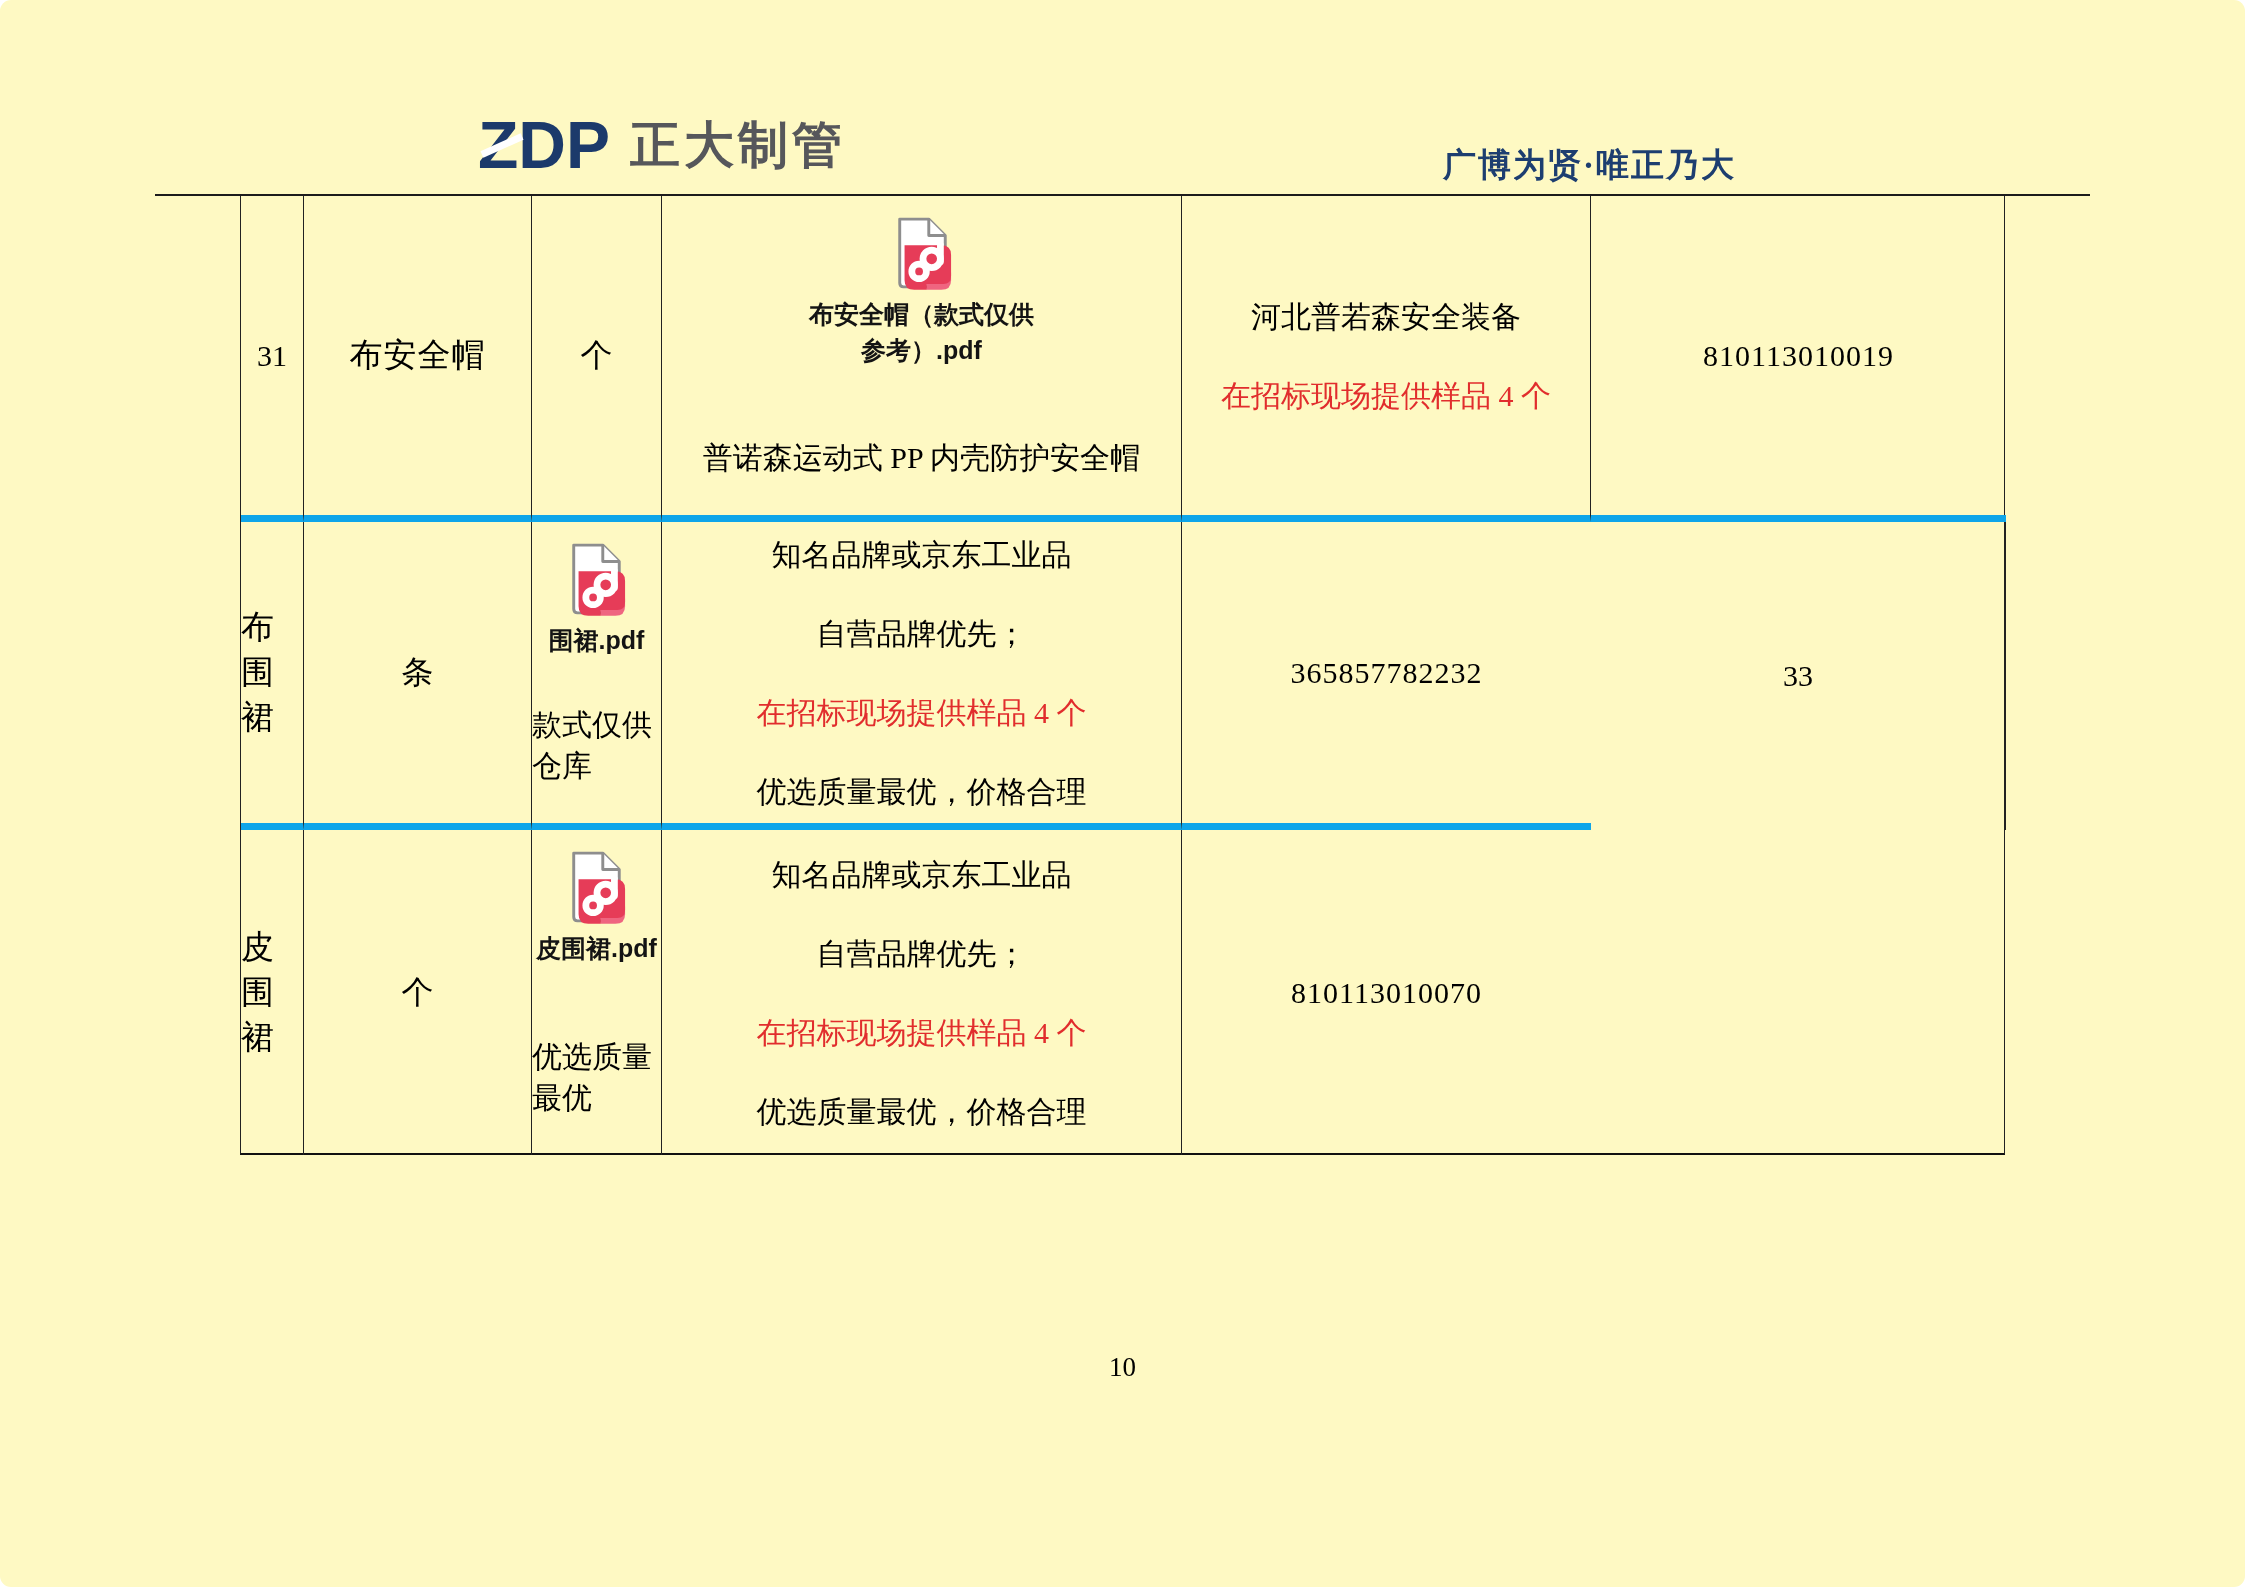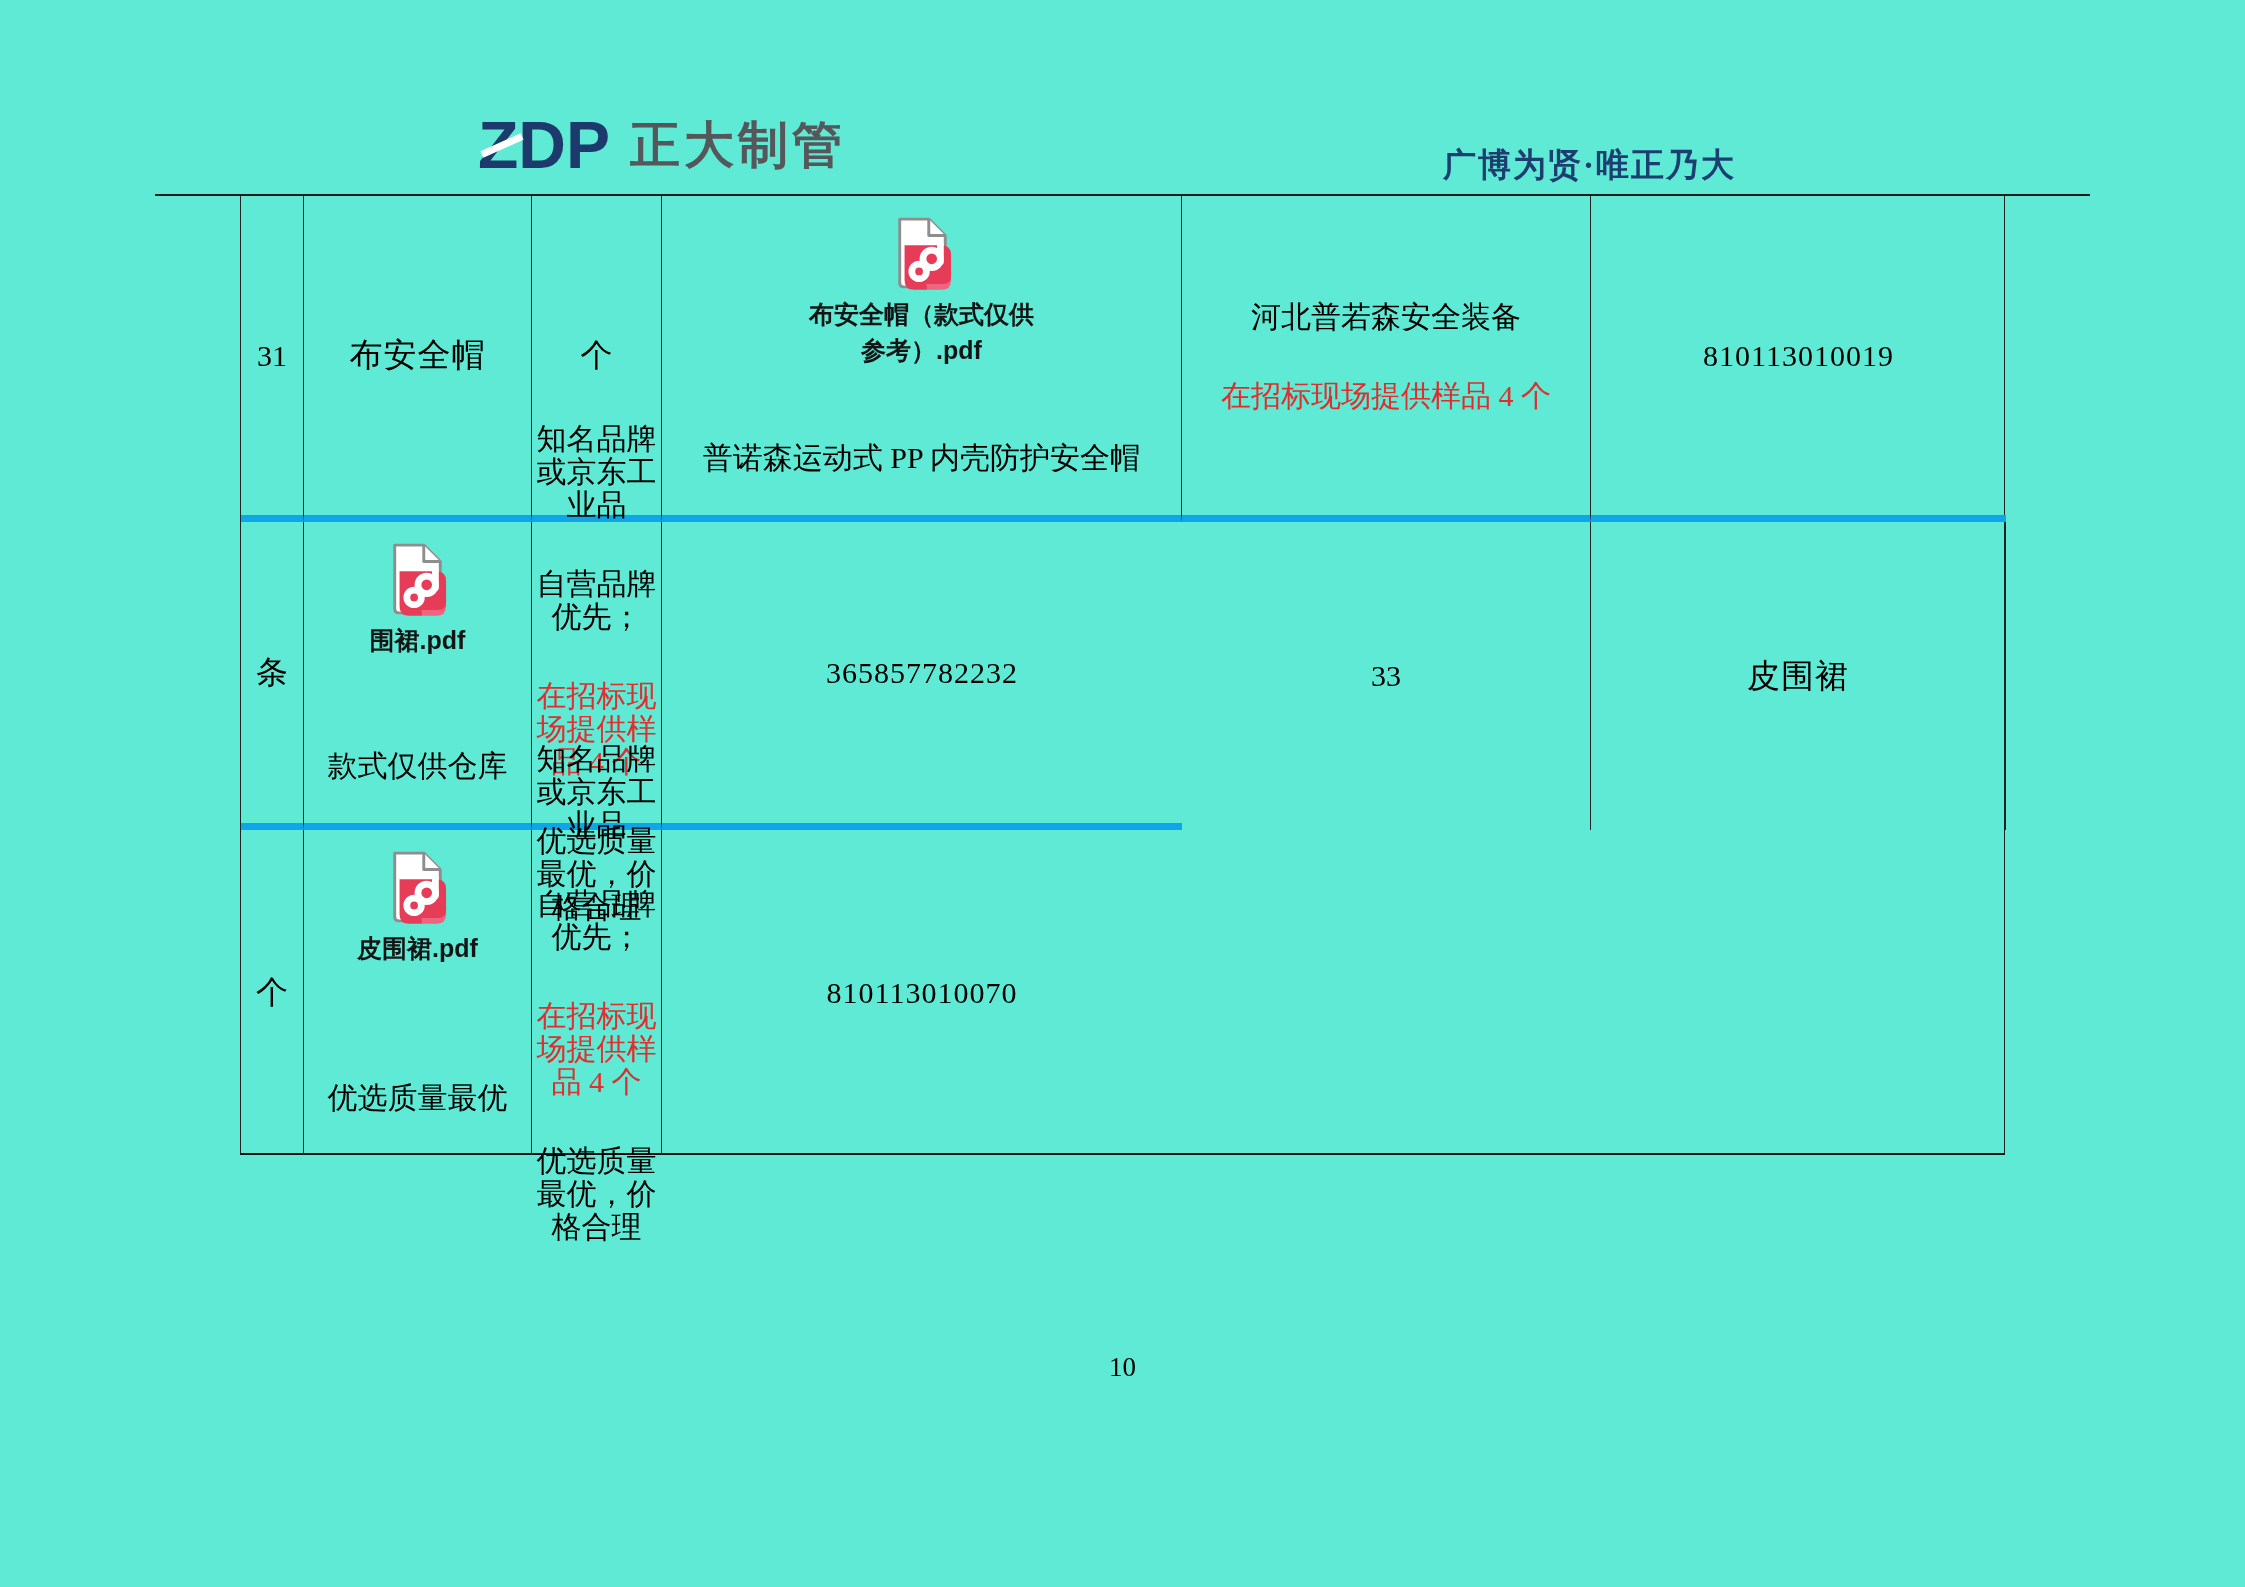--- a/index.html
+++ b/index.html
@@ -1,22 +1,23 @@
 <!DOCTYPE html>
 <html><head>
 <meta charset="utf-8">
 <style>
   html,body{margin:0;padding:0;background:#ffffff;}
   .page{
     position:relative;
     width:2245px;height:1587px;
-    background:#5eead4;
+    background:#fef9c3;
     font-family:"Liberation Serif","DejaVu Serif",serif;
     color:#000;
     overflow:hidden;
+    border-radius:11px;
   }
 
   
   .logo{
     position:absolute;left:478px;top:112px;
     display:flex;align-items:center;gap:20px;
   }
   .logo-zdp{
     position:relative;
     font-family:"Liberation Sans","DejaVu Sans",sans-serif;
@@ -136,20 +137,21 @@
         <div class="file-name">布安全帽（款式仅供参考）.pdf</div>
       </div>
       <div class="file-note">普诺森运动式 PP 内壳防护安全帽</div>
     </div>
     <div class="cell c-req">
       <div class="req-line">河北普若森安全装备</div>
       <div class="req-line red">在招标现场提供样品 4 个</div>
     </div>
     <div class="cell c-code last-col">810113010019</div>
 
+    <div class="cell c-name">布围裙</div>
     <div class="cell c-unit">条</div>
     <div class="cell c-file">
       <div class="file-block">
         <svg class="pdf-icon">
             <use href="#pdficon"></use>
           </svg>
         <div class="file-name">围裙.pdf</div>
       </div>
       <div class="file-note">款式仅供仓库</div>
     </div>

